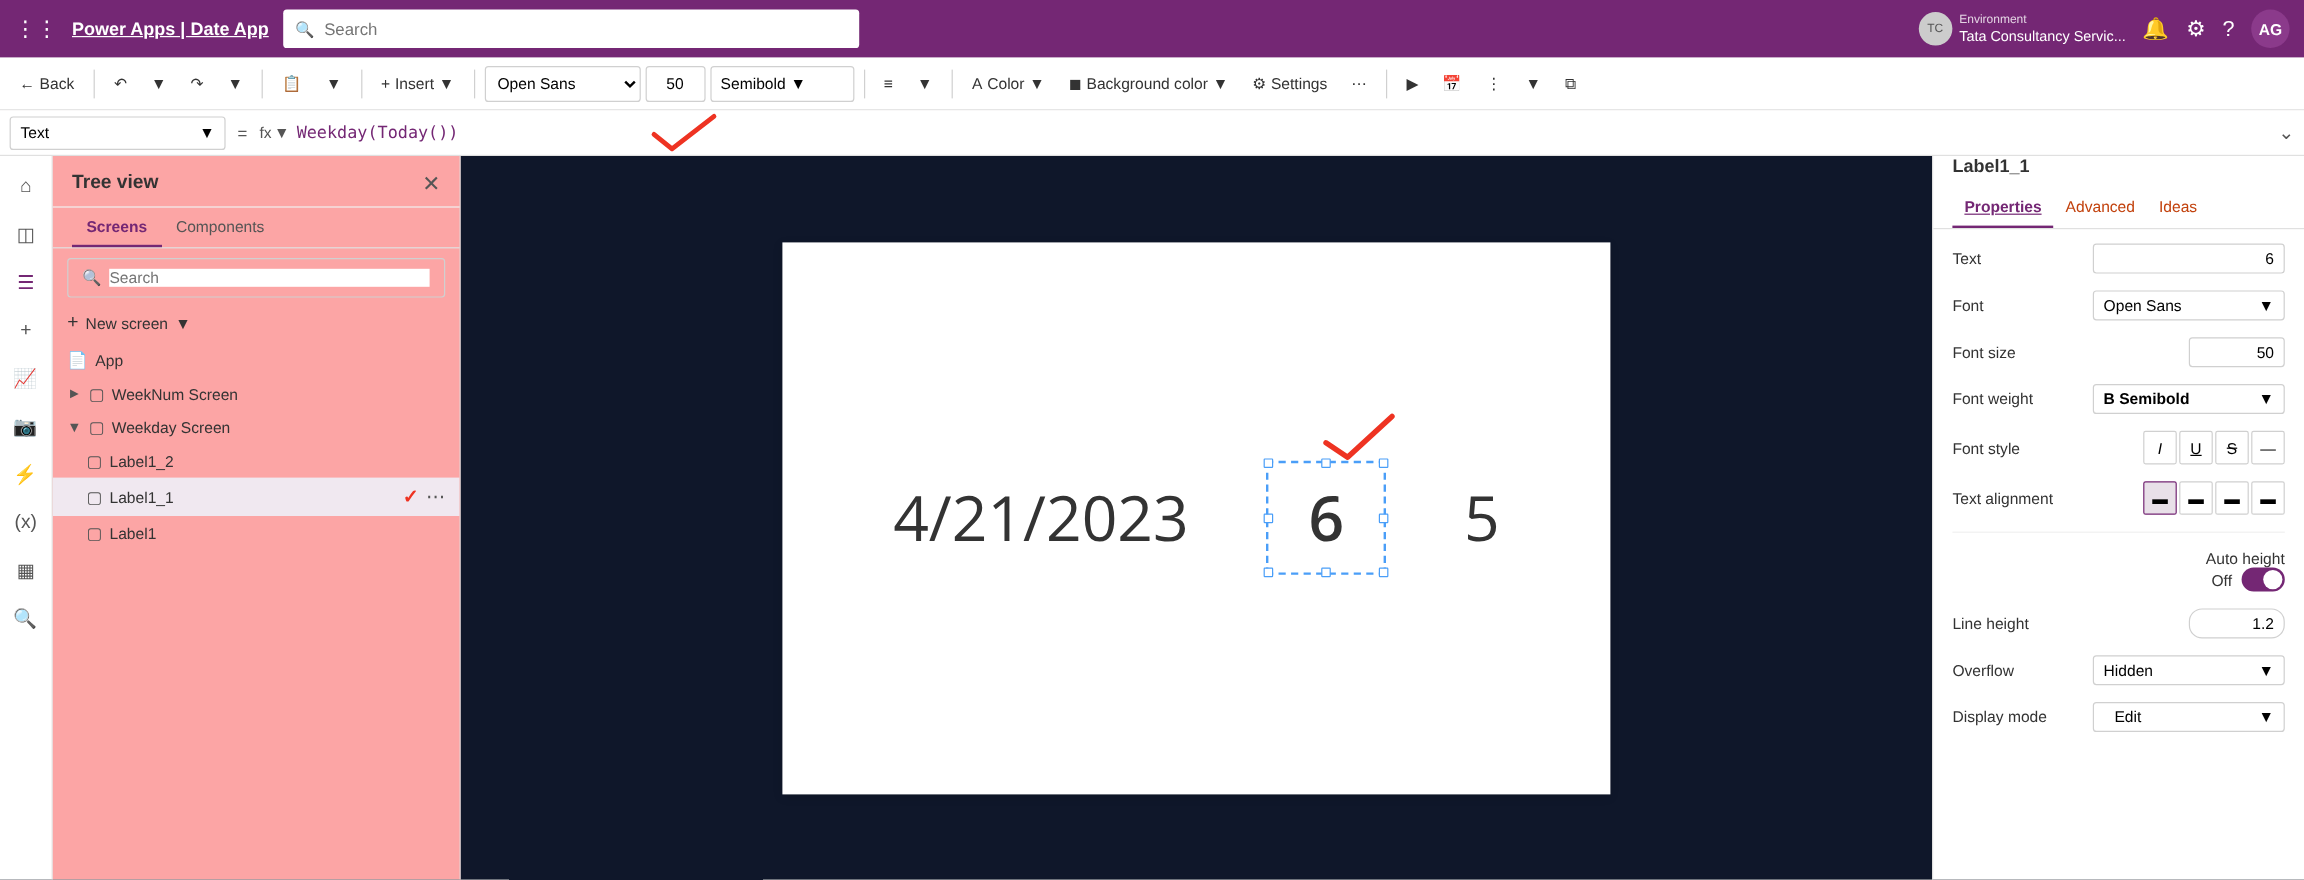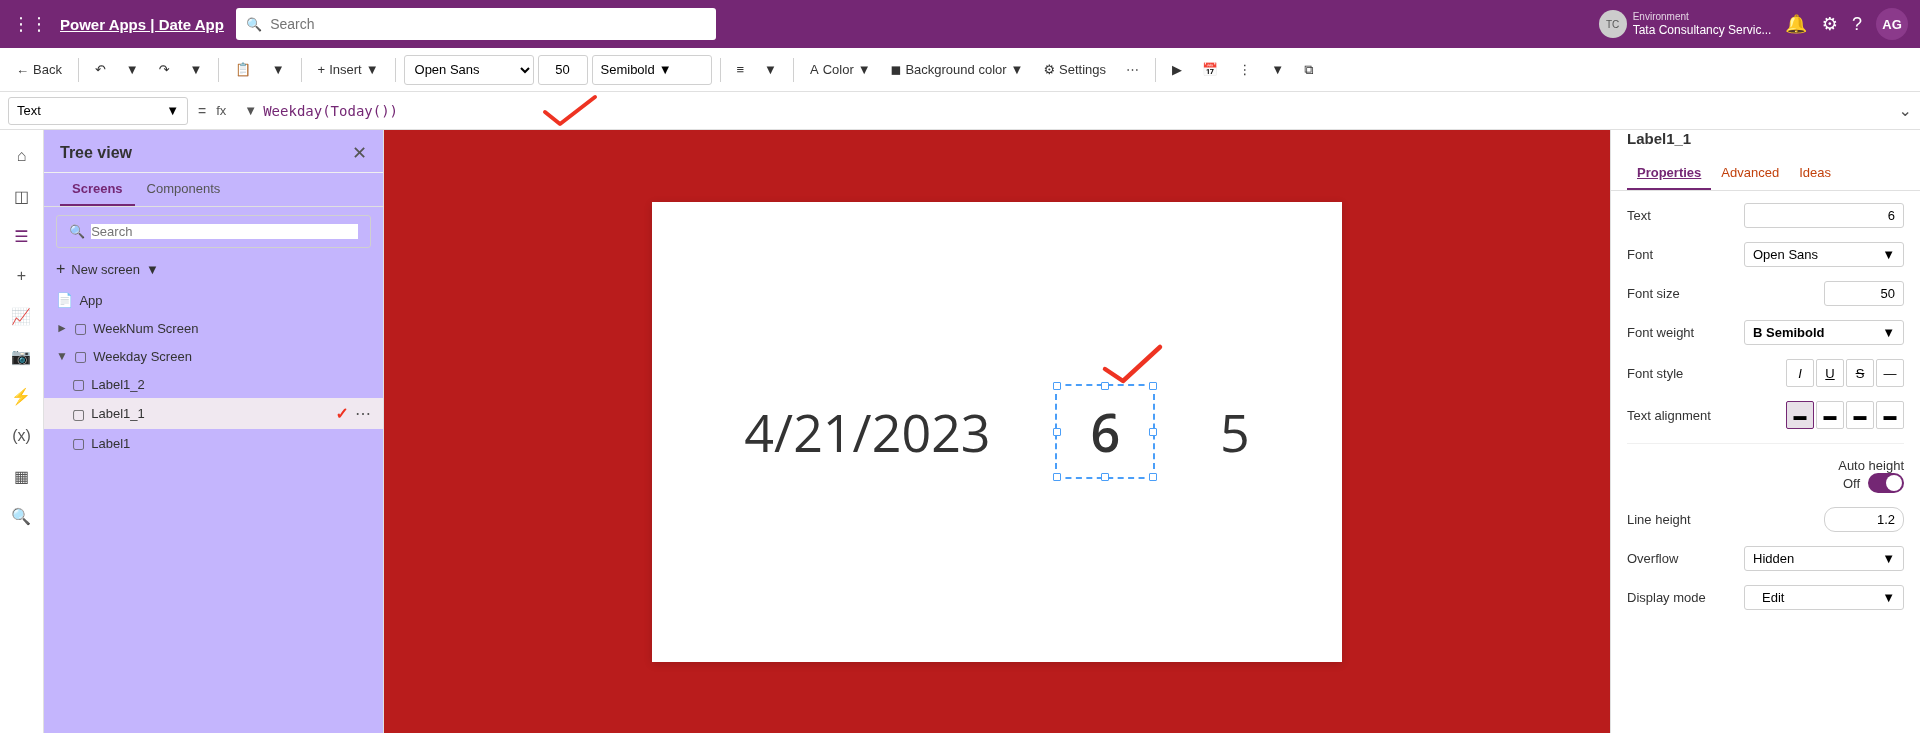--- a/index.html
+++ b/index.html
@@ -53,21 +53,21 @@
     .formula-bar {
       display: flex; align-items: center; background: white; border-bottom: 1px solid #e0e0e0;
       height: 38px; padding: 0 8px; gap: 6px;
     }
     .formula-bar-property {
       border: 1px solid #d0d0d0; border-radius: 3px; background: white; font-size: 13px;
       padding: 0 8px; height: 28px; width: 180px; display: flex; align-items: center;
       justify-content: space-between; cursor: pointer;
     }
     .formula-bar-equals { color: #555; font-size: 14px; padding: 0 4px; }
-    .formula-bar-fx { color: #555; font-size: 13px; display: flex; align-items: center; gap: 18px; }
+    .formula-bar-fx { color: #555; font-size: 13px; display: flex; align-items: center; gap: 2px; }
     .formula-bar-input {
       flex: 1; border: none; outline: none; font-size: 14px; color: #742774;
       font-family: 'Consolas', monospace;
     }
     .formula-bar-expand { color: #555; cursor: pointer; font-size: 16px; }
 
     
     .main-layout { display: flex; height: calc(733px - 48px - 44px - 38px); }
 
     
@@ -76,21 +76,21 @@
       display: flex; flex-direction: column; align-items: center; padding: 8px 0; gap: 4px;
     }
     .left-icon {
       width: 36px; height: 36px; display: flex; align-items: center; justify-content: center;
       border-radius: 4px; cursor: pointer; color: #555; font-size: 16px;
     }
     .left-icon.active { color: #742774; }
 
     
     .tree-panel {
-      width: 340px; background: #c4b5fd; border-right: 1px solid #e0e0e0;
+      width: 340px; background: #fca5a5; border-right: 1px solid #e0e0e0;
       display: flex; flex-direction: column;
     }
     .tree-header {
       display: flex; align-items: center; justify-content: space-between;
       padding: 12px 16px 8px; border-bottom: 1px solid #f0f0f0;
     }
     .tree-title { font-size: 16px; font-weight: 600; color: #333; }
     .tree-close { cursor: pointer; color: #555; font-size: 18px; }
     .tree-tabs { display: flex; gap: 0; border-bottom: 1px solid #e0e0e0; padding: 0 16px; }
     .tree-tab {
@@ -118,21 +118,21 @@
     .tree-item.selected { background: #f0e8f0; }
     .tree-item-indent1 { padding-left: 28px; }
     .tree-item-icon { font-size: 14px; color: #555; }
     .tree-item-label { flex: 1; }
     .tree-item-check { color: #e32; font-size: 16px; font-weight: bold; }
     .tree-item-dots { color: #555; font-size: 16px; cursor: pointer; }
     .tree-chevron { color: #555; font-size: 12px; }
 
     
     .canvas-area {
-      flex: 1; background: #b91c1c; display: flex; align-items: center; justify-content: center;
+      flex: 1; background: #0f172a; display: flex; align-items: center; justify-content: center;
       position: relative; overflow: hidden;
     }
     .canvas-frame {
       background: white; width: 690px; height: 460px; position: relative;
       box-shadow: 0 2px 8px rgba(0,0,0,0.15);
     }
     .canvas-content {
       display: flex; align-items: center; justify-content: space-around;
       height: 100%; padding: 0 60px;
     }

